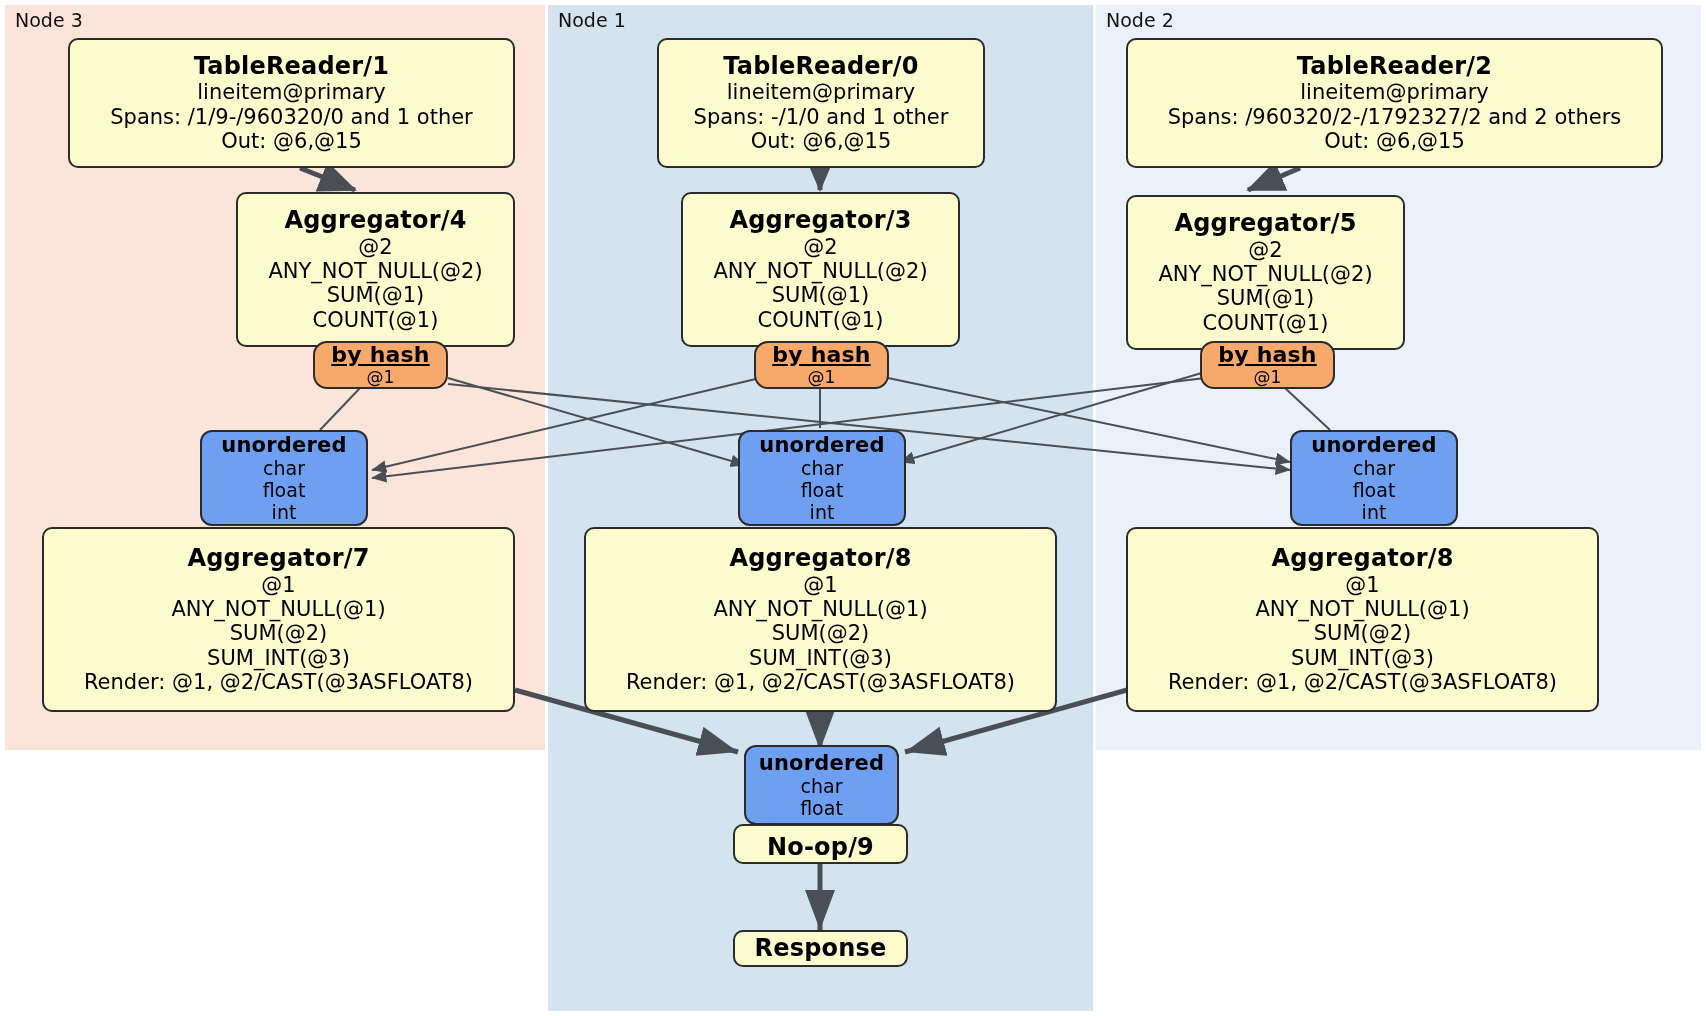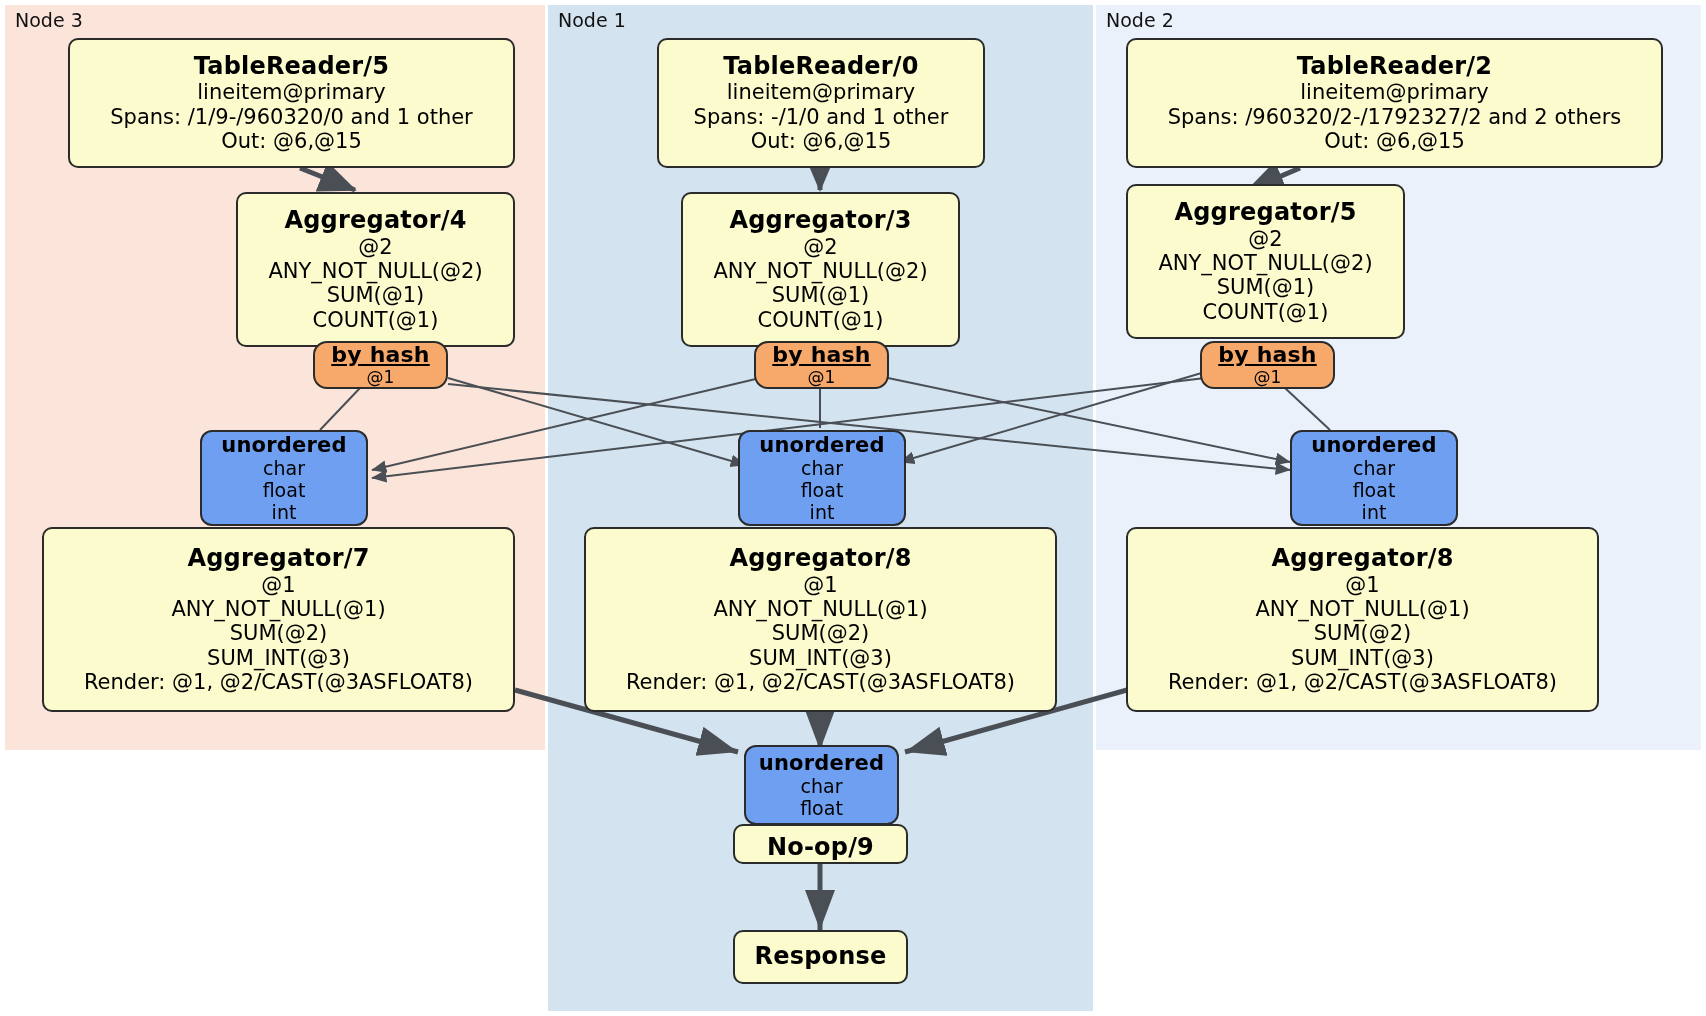--- a/index.html
+++ b/index.html
@@ -82,21 +82,21 @@
     <path d="M1205,372 L900,462" stroke="#4a4f55" stroke-width="2" fill="none" marker-end="url(#ah)"></path>
 
     <path d="M515,690 L738,752" stroke="#4a4f55" stroke-width="5" fill="none" marker-end="url(#ahs)"></path>
     <path d="M820,712 L820,750" stroke="#4a4f55" stroke-width="5" fill="none" marker-end="url(#ahs)"></path>
     <path d="M1127,690 L905,752" stroke="#4a4f55" stroke-width="5" fill="none" marker-end="url(#ahs)"></path>
 
     <path d="M820,862 L820,930" stroke="#4a4f55" stroke-width="5" fill="none" marker-end="url(#ahs)"></path>
   </svg>
 
   <div class="box proc" style="left:68px;top:38px;width:447px;height:130px;">
-    <div class="title">TableReader/5</div>
+    <div class="title">TableReader/1</div>
     <div class="line">lineitem@primary</div>
     <div class="line">Spans: /1/9-/960320/0 and 1 other</div>
     <div class="line">Out: @6,@15</div>
   </div>
 
   <div class="box proc" style="left:657px;top:38px;width:328px;height:130px;">
     <div class="title">TableReader/0</div>
     <div class="line">lineitem@primary</div>
     <div class="line">Spans: -/1/0 and 1 other</div>
     <div class="line">Out: @6,@15</div>
@@ -118,21 +118,21 @@
   </div>
 
   <div class="box proc" style="left:681px;top:192px;width:279px;height:155px;">
     <div class="title">Aggregator/3</div>
     <div class="line">@2</div>
     <div class="line">ANY_NOT_NULL(@2)</div>
     <div class="line">SUM(@1)</div>
     <div class="line">COUNT(@1)</div>
   </div>
 
-  <div class="box proc" style="left:1126px;top:184px;width:279px;height:155px;">
+  <div class="box proc" style="left:1126px;top:195px;width:279px;height:155px;">
     <div class="title">Aggregator/5</div>
     <div class="line">@2</div>
     <div class="line">ANY_NOT_NULL(@2)</div>
     <div class="line">SUM(@1)</div>
     <div class="line">COUNT(@1)</div>
   </div>
 
   <div class="box router" style="left:313px;top:341px;width:135px;height:48px;">
     <div class="title">by hash</div>
     <div class="line">@1</div>
@@ -199,17 +199,17 @@
   <div class="box sync" style="left:744px;top:745px;width:155px;height:80px;">
     <div class="title">unordered</div>
     <div class="line">char</div>
     <div class="line">float</div>
   </div>
 
   <div class="box proc small" style="left:733px;top:824px;width:175px;height:40px;justify-content:flex-end;">
     <div class="title">No-op/9</div>
   </div>
 
-  <div class="box proc small" style="left:733px;top:930px;width:175px;height:54px;">
+  <div class="box proc small" style="left:733px;top:930px;width:175px;height:37px;">
     <div class="title">Response</div>
   </div>
 
 </div>
 
 </body></html>

